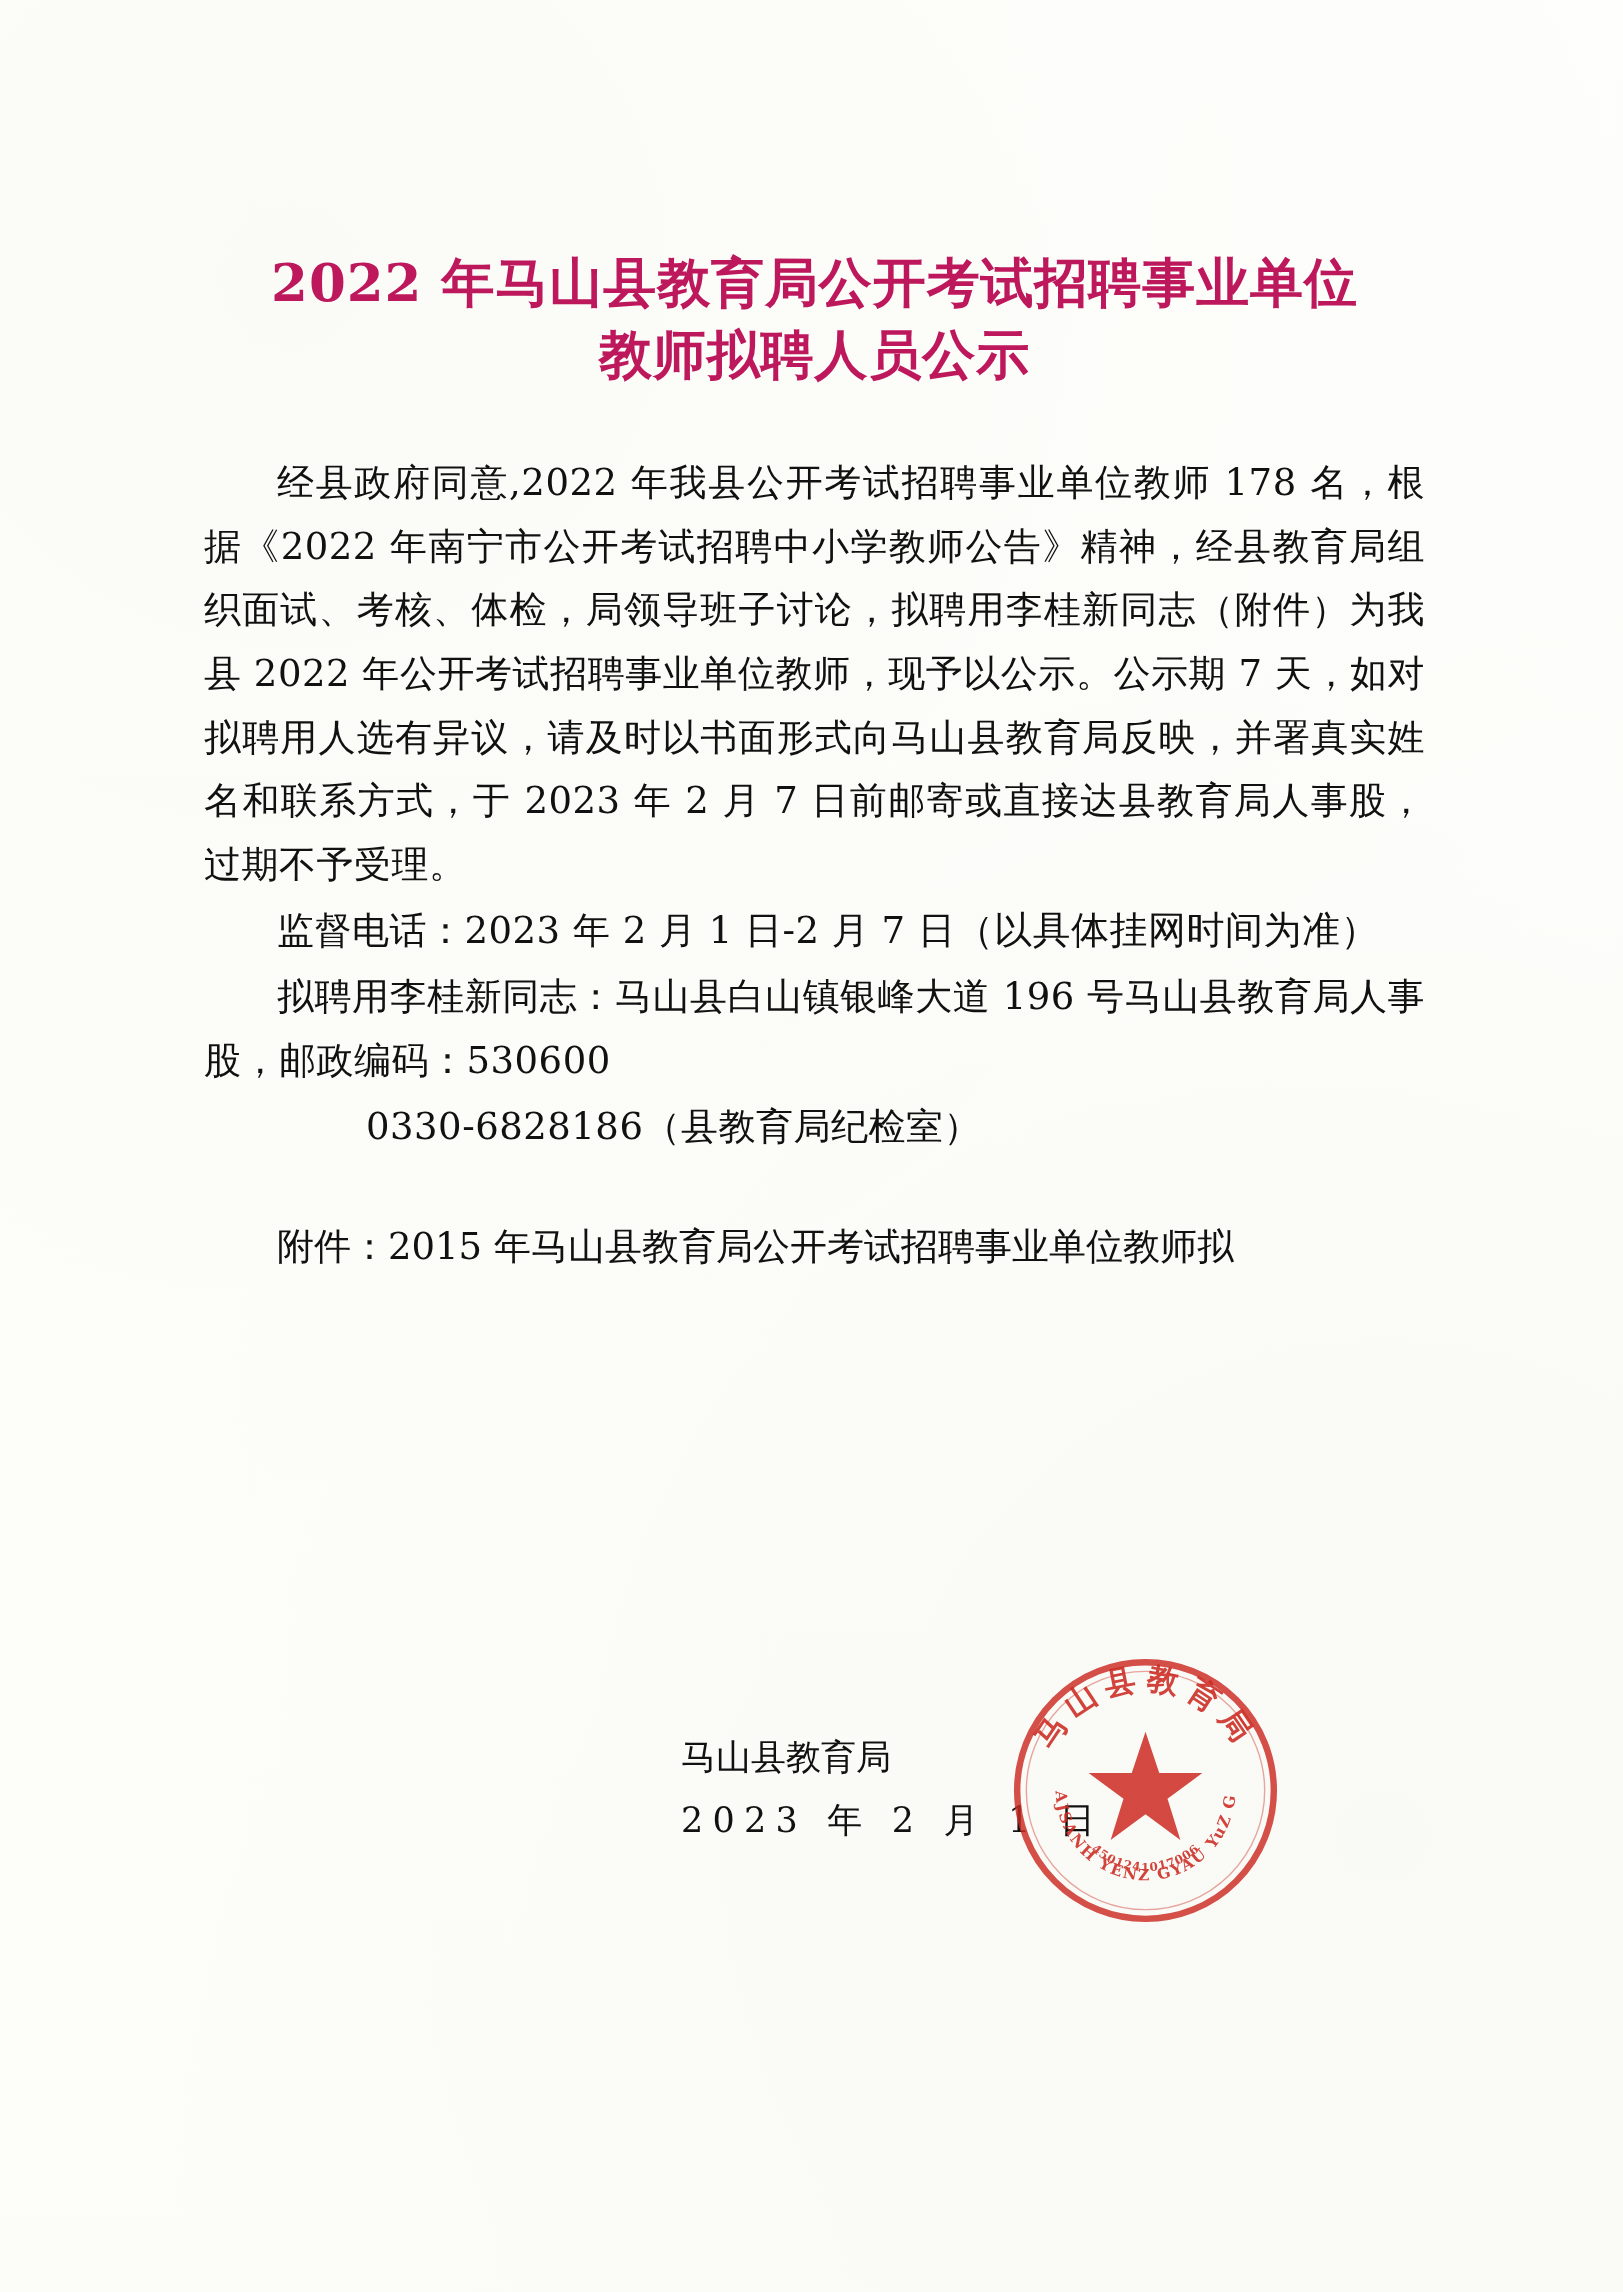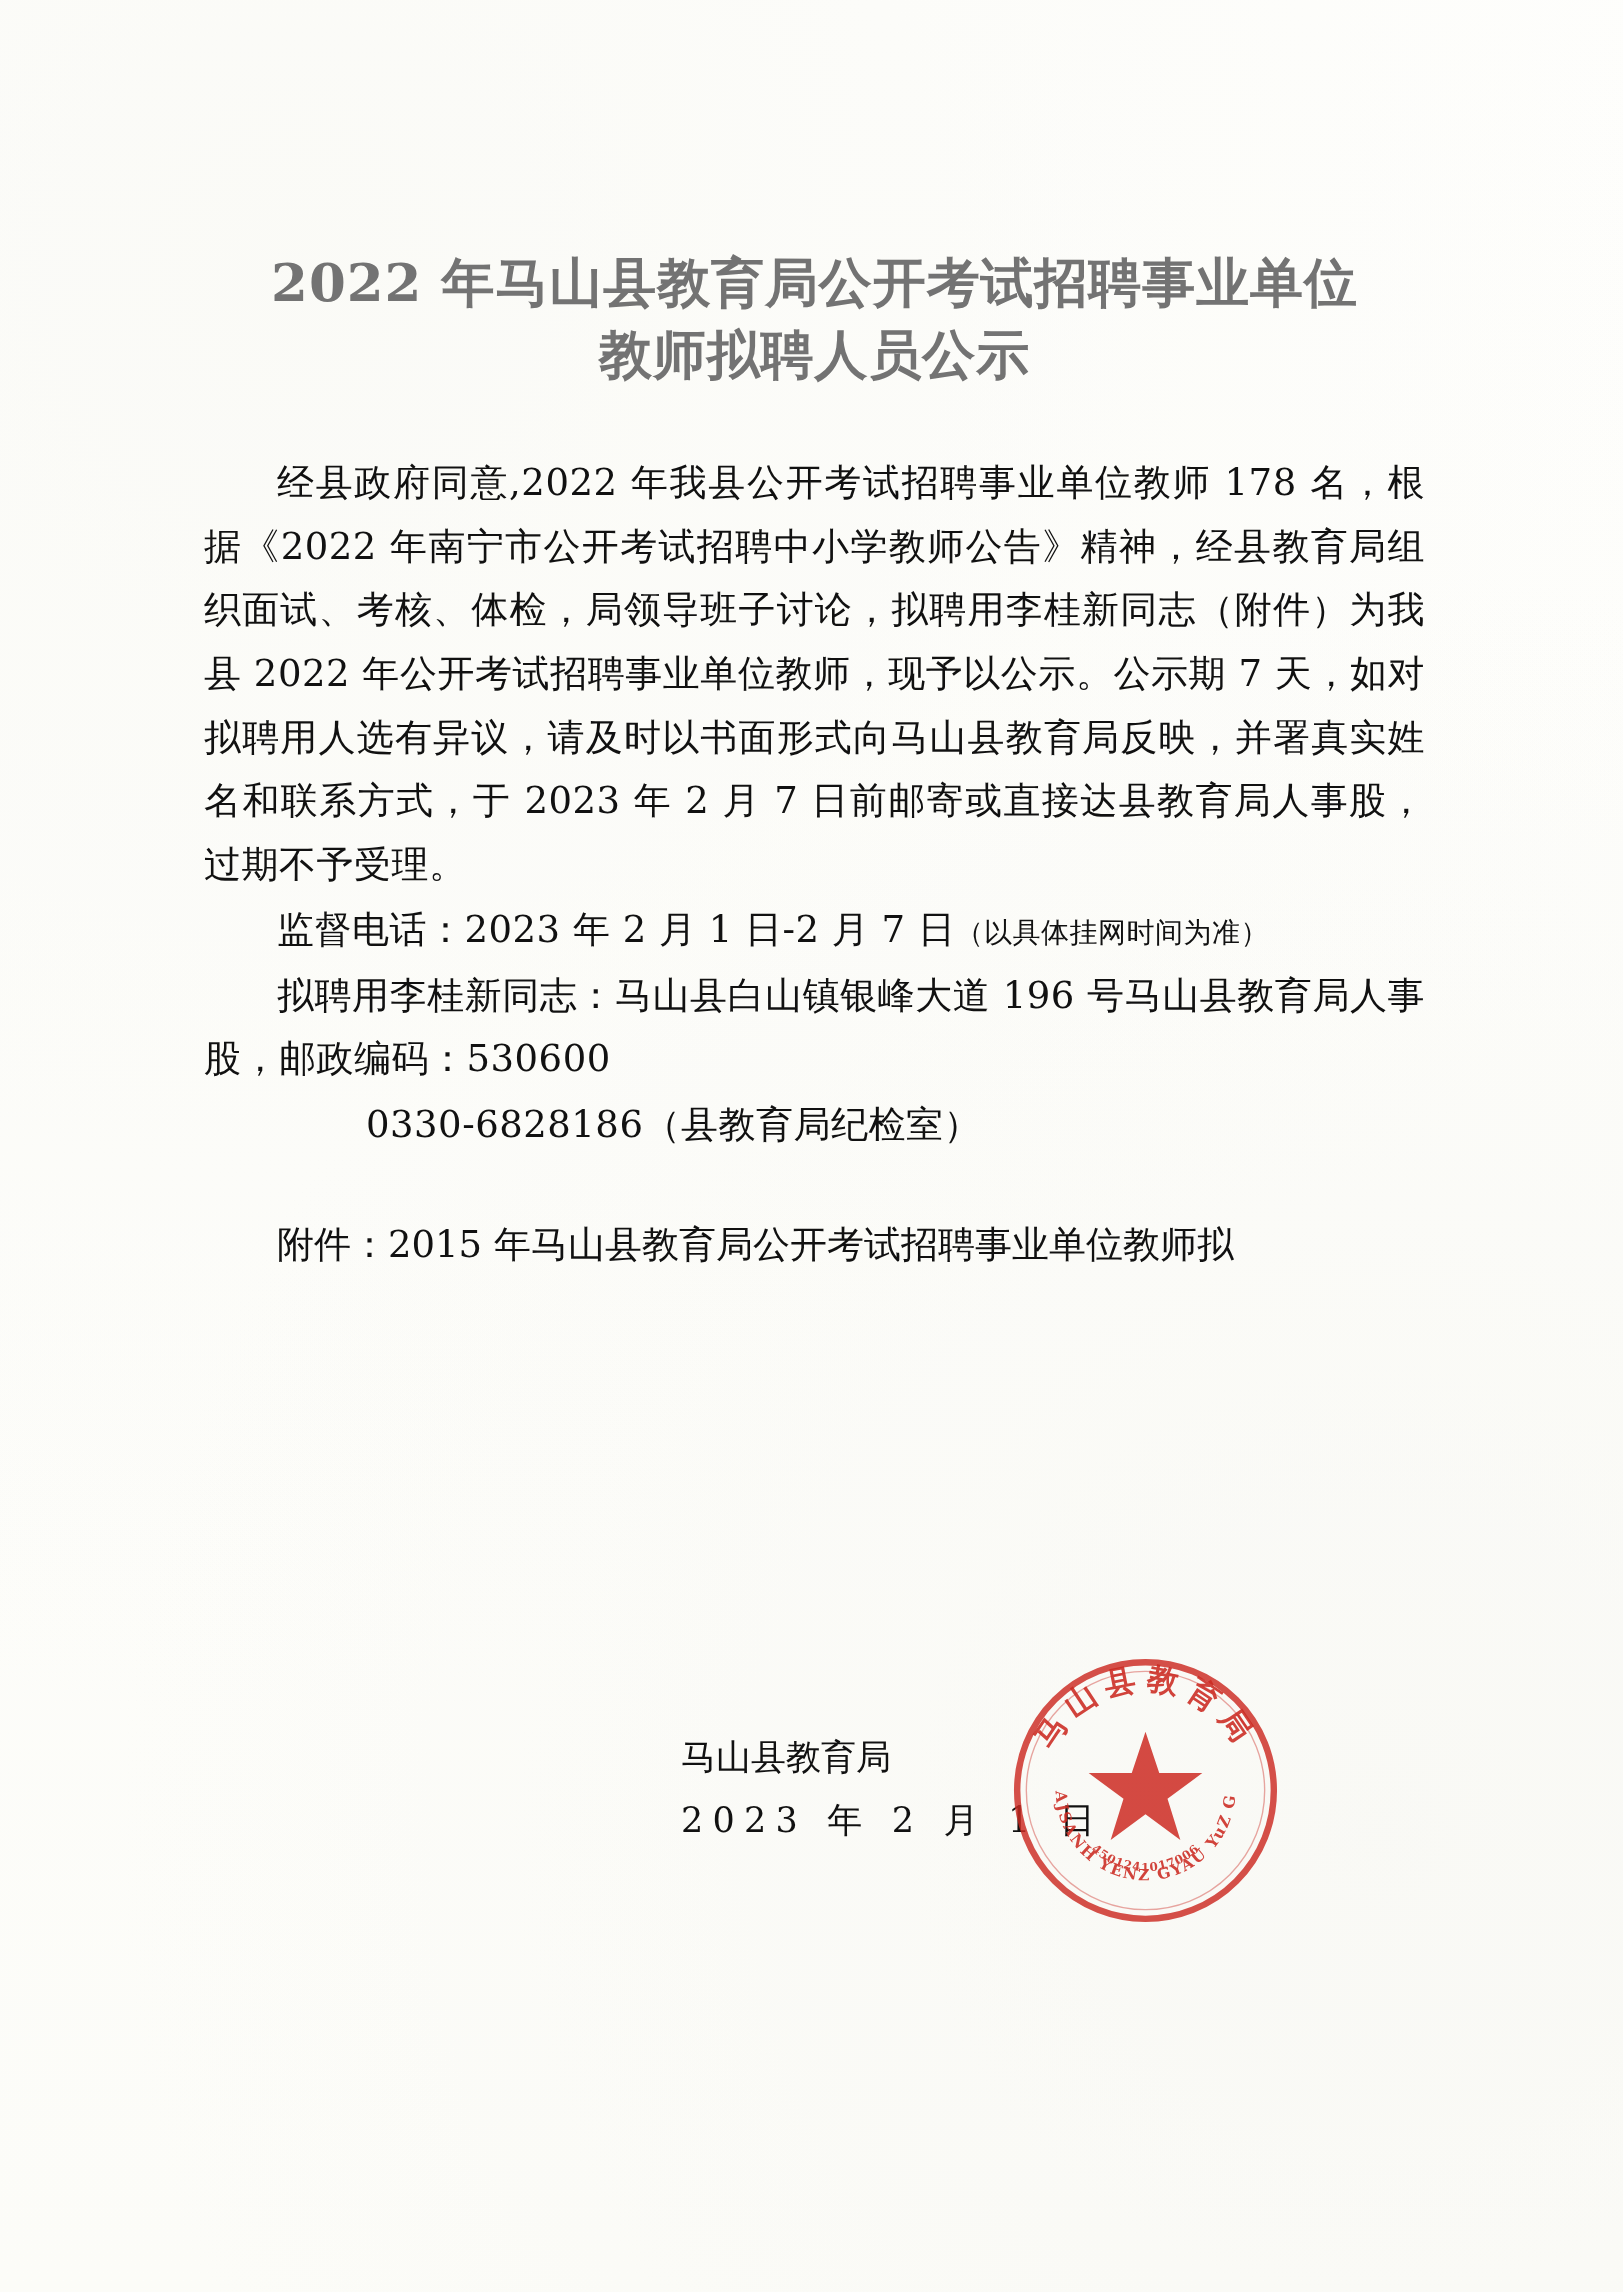--- a/index.html
+++ b/index.html
@@ -37,21 +37,21 @@
     width: 1221px;
     height: 2292px;
   }
   .doc-title {
     margin-top: 246px;
     text-align: center;
     font-size: 53px;
     line-height: 1.36;
     font-weight: 700;
     letter-spacing: 0.9px;
-    color: #737373;
+    color: #be185d;
     font-family: "DejaVu Serif", "Liberation Serif", serif;
   }
   .doc-title .line {
     display: block;
   }
   .body-block {
     margin-top: 61px;
     font-size: 37px;
     line-height: 1.72;
     text-align: justify;
@@ -65,21 +65,21 @@
   .para.no-indent {
     text-indent: 0;
   }
   .para.indent-small {
     text-indent: 73px;
   }
   .para.sub-indent {
     text-indent: 162px;
   }
   .small-note {
-    font-size: 28px;
+    font-size: 38px;
   }
   .attach-block {
     margin-top: 57px;
     font-size: 37px;
     line-height: 1.72;
   }
   .attach-block .l1 { text-indent: 73px; }
   .attach-block .l2 { text-indent: 125px; }
 
   .signature {

